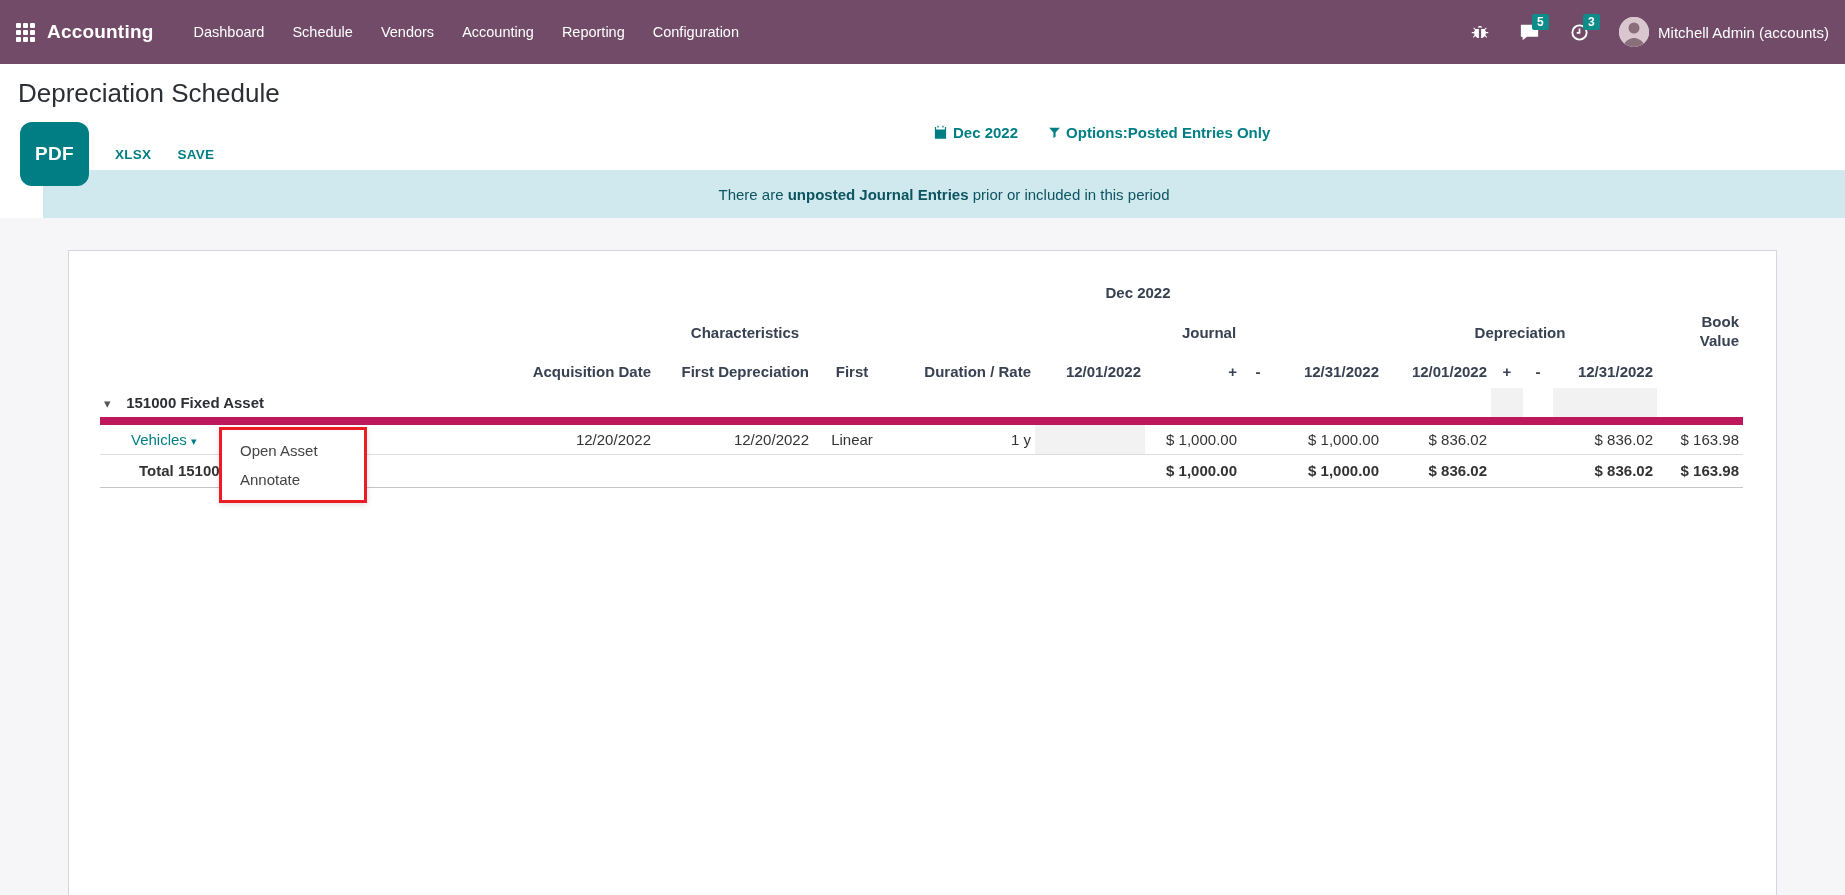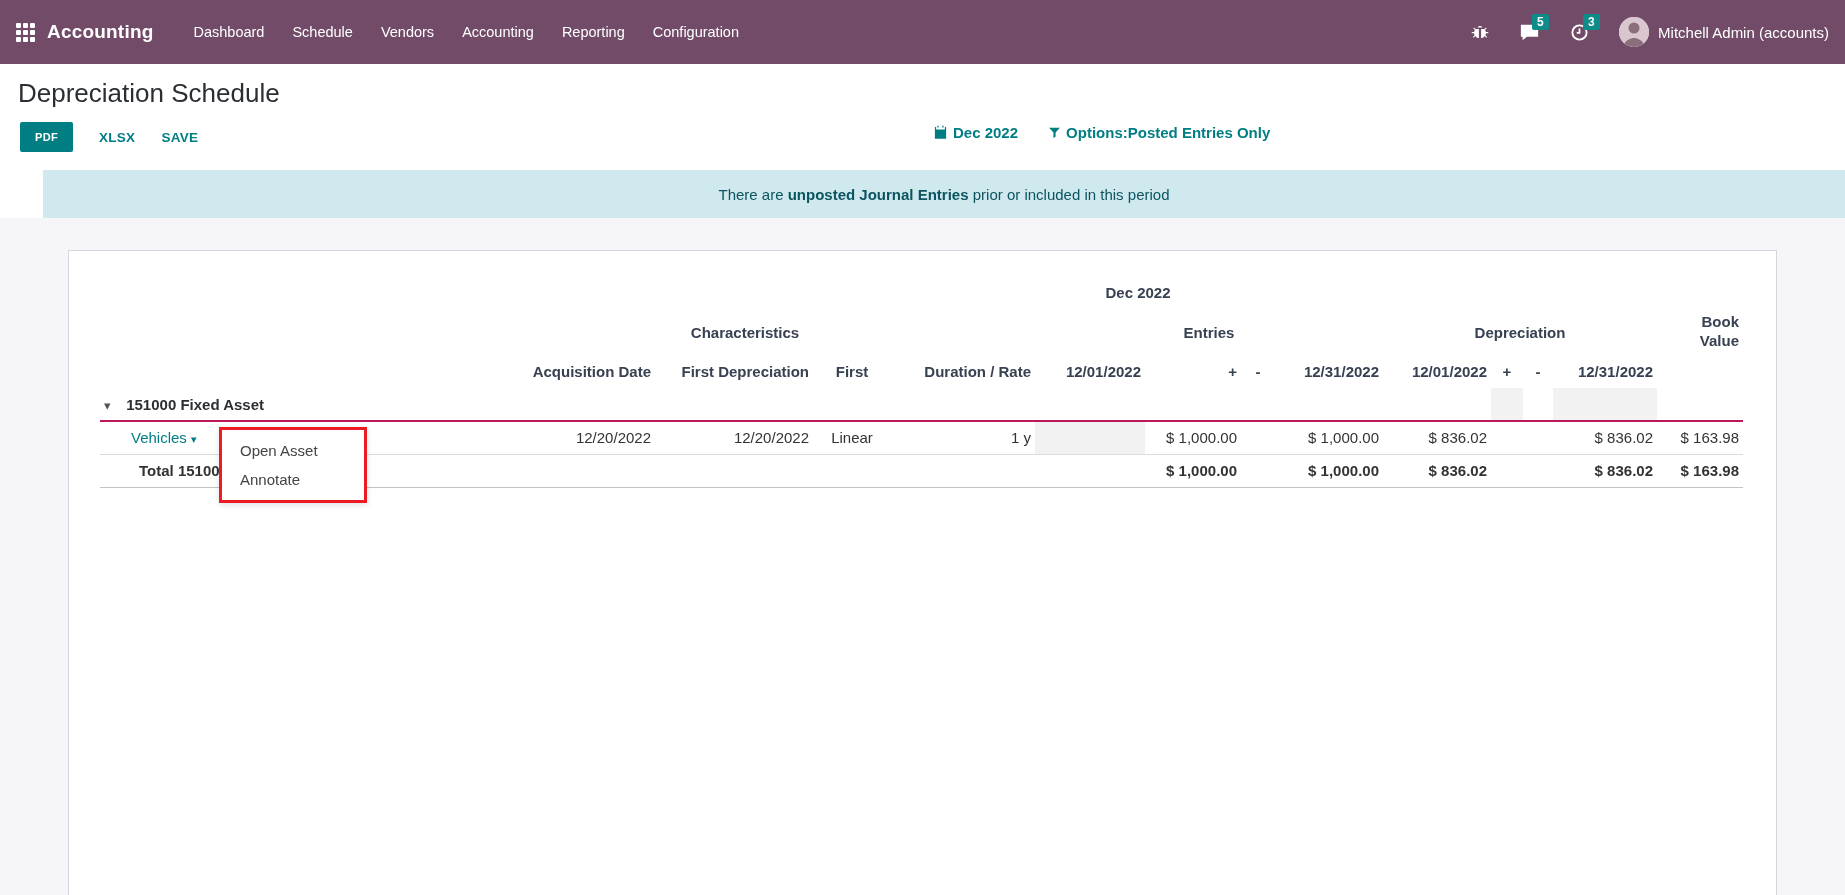--- a/index.html
+++ b/index.html
@@ -19,21 +19,21 @@
   .badge { position:absolute; top:-9px; left:13px; background:#0e8c8a; color:#fff; font-size:12px; font-weight:700; padding:1px 5px; border-radius:2px; line-height:14px; }
   .user-chip { display:flex; align-items:center; gap:9px; cursor:pointer; }
   .avatar { width:30px; height:30px; border-radius:50%; background:#e8dbe4; overflow:hidden; display:block; }
   .user-name { font-size:15px; }
 
   
   .report-header { padding:12px 0 0 0; position:relative; background:#fff; }
   .page-title { font-size:26px; color:#2b2f33; padding-left:18px; line-height:34px; }
   .actions-row { position:relative; height:56px; margin-top:4px; }
   .export-buttons { position:absolute; left:20px; top:8px; display:flex; align-items:center; gap:26px; }
-  .btn-primary { background:#017e84; color:#fff; font-size:11px; font-weight:700; padding:9px 15px; border:none; border-radius:2px; cursor:pointer; letter-spacing:.3px; }
+  .btn-primary { background:#017e84; color:#fff; font-size:19px; font-weight:700; padding:21px 15px; border:none; border-radius:12px; cursor:pointer; letter-spacing:.3px; }
   .btn-flat { background:none; border:none; color:#017e84; font-size:13.5px; font-weight:700; cursor:pointer; letter-spacing:.3px; }
   .filters { position:absolute; left:933px; top:10px; display:flex; align-items:center; gap:30px; }
   .filter-item { display:flex; align-items:center; gap:5px; color:#017e84; font-size:15px; font-weight:700; cursor:pointer; }
 
   
   .banner { height:48px; background:#cfe9ee; display:flex; align-items:center; justify-content:center; font-size:15px; color:#0c5460;margin-left:43px; }
   .banner b { font-weight:700; }
 
   
   .main { background:#f6f6f9; height:695px; padding:32px 68px 9px; }
@@ -41,21 +41,21 @@
 
   table.depr { border-collapse:collapse; table-layout:fixed; width:1643px; margin:24px 0 0 31px; font-size:15px; color:#333; }
   .depr th, .depr td { padding:0 4px; height:33px; white-space:nowrap; overflow:hidden; }
   .rowA td { height:34px; font-weight:700; color:#374151; text-align:center; }
   .rowB td { height:46px; font-weight:700; color:#374151; text-align:center; vertical-align:middle; }
   .rowB td.bookv { text-align:right; white-space:normal; line-height:1.25; }
   .rowC th { font-weight:700; color:#374151; text-align:right; }
   .rowC th.c-center { text-align:center; }
   .num { text-align:right; }
   .shaded { background:#f2f2f2; }
-  tr.group-row td { font-weight:700; color:#2b2f33; border-bottom:2px solid #be185d; }
+  tr.group-row td { font-weight:700; color:#2b2f33; border-bottom:8px solid #be185d; }
   tr.asset-row td { border-bottom:1px solid #dcdcdc; }
   tr.subtotal-row td { font-weight:700; border-bottom:1px solid #c4c4c4; }
   tr.total-row td { font-weight:700; border-bottom:2px solid #9a9a9a; }
   .caret { color:#555; font-size:13px; display:inline-block; width:14px; cursor:pointer; }
   .group-name { margin-left:4px; }
   .asset-link { color:#017e84; cursor:pointer; margin-left:27px; }
   .asset-link .dd { font-size:11px; }
   .subtotal-label { margin-left:35px; display:inline-block; }
   .total-label { margin-left:18px; display:inline-block; }
 
@@ -192,21 +192,21 @@
             <td></td>
             <td></td>
             <td></td>
             <td></td>
             <td></td>
       </tr>
 
       <tr class="rowB">
         <td></td>
         <td colspan="4">Characteristics</td>
-        <td colspan="4">Entries</td>
+        <td colspan="4">Journal</td>
         <td colspan="4">Depreciation</td>
         <td class="bookv">Book Value</td>
       </tr>
 
       <tr class="rowC">
         <th></th>
         <th>Acquisition Date</th>
         <th>First Depreciation</th>
         <th class="c-center">First</th>
         <th>Duration / Rate</th>

